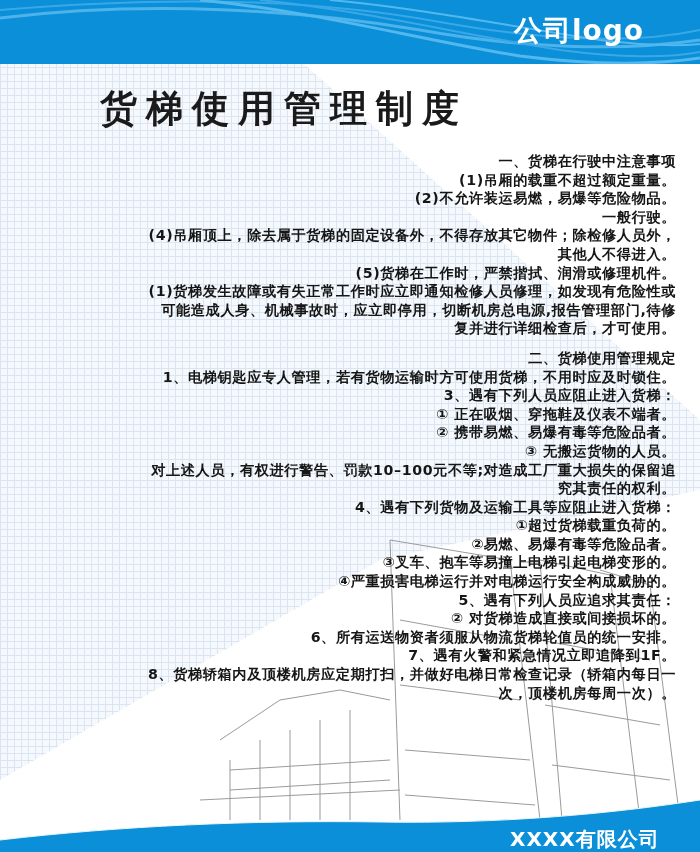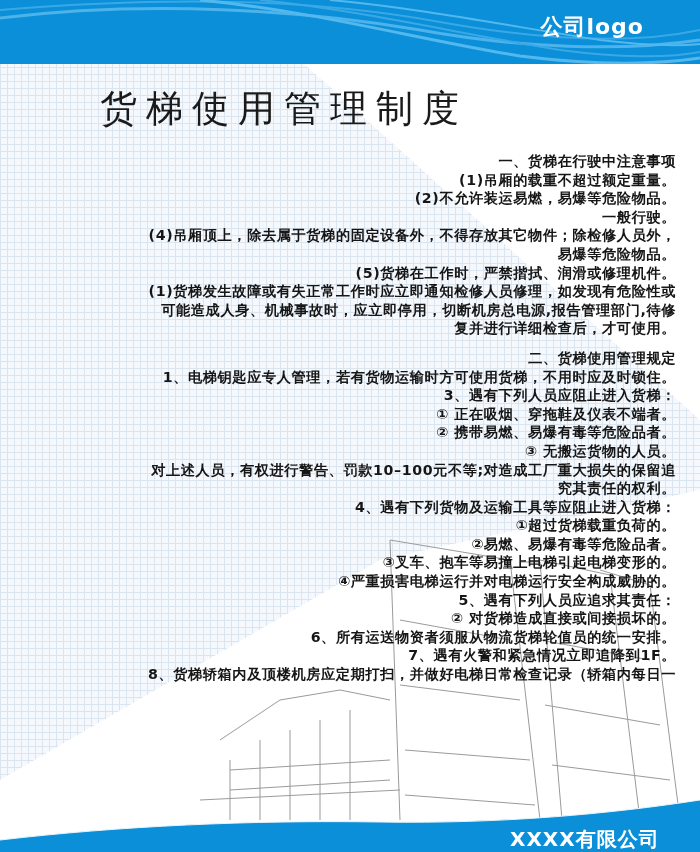--- a/index.html
+++ b/index.html
@@ -18,30 +18,30 @@
     background-size: 7px 7px;
     clip-path: polygon(0 0, 300px 0, 700px 360px, 700px 430px, 380px 500px, 0 720px);
     opacity: 0.9;
   }
 
   
   .header { position: absolute; left: 0; top: 0; width: 700px; height: 64px; overflow: hidden; }
   .header svg { position: absolute; left: 0; top: 0; }
   .logo {
     position: absolute; right: 56px; top: 12px;
-    font-family: "DejaVu Sans", sans-serif; font-weight: bold; font-size: 22px; color: #ffffff;
+    font-family: "DejaVu Sans", sans-serif; font-weight: bold; font-size: 28px; color: #ffffff;
     letter-spacing: 1px;
   }
 
   
   .building { position: absolute; left: 200px; top: 500px; width: 500px; height: 320px; }
 
   .title {
     position: absolute; left: 0; top: 84px; width: 568px; text-align: center;
-    font-family: "DejaVu Sans", sans-serif; font-weight: normal; font-size: 37px; letter-spacing: 9px;
+    font-family: "DejaVu Sans", sans-serif; font-weight: bold; font-size: 37px; letter-spacing: 9px;
     color: #1a1a1a;
   }
 
   .content {
     position: absolute; left: 36px; top: 152px; width: 640px;
     font-family: "DejaVu Sans", sans-serif; font-weight: bold; font-size: 14.2px; line-height: 18.6px;
     color: #161616;
   }
   .line { white-space: nowrap; letter-spacing: 0.6px; text-align: right; }
   .gap { height: 11px; }
@@ -100,21 +100,21 @@
   </div>
 
   <h1 class="title">货梯使用管理制度</h1>
 
   <div class="content">
     <div class="line">一、货梯在行驶中注意事项</div>
     <div class="line">(1)吊厢的载重不超过额定重量。</div>
     <div class="line">(2)不允许装运易燃，易爆等危险物品。</div>
     <div class="line">一般行驶。</div>
     <div class="line">(4)吊厢顶上，除去属于货梯的固定设备外，不得存放其它物件；除检修人员外，</div>
-    <div class="line">易爆等危险物品。</div>
+    <div class="line">其他人不得进入。</div>
     <div class="line">(5)货梯在工作时，严禁揩拭、润滑或修理机件。</div>
     <div class="line">(1)货梯发生故障或有失正常工作时应立即通知检修人员修理，如发现有危险性或</div>
     <div class="line">可能造成人身、机械事故时，应立即停用，切断机房总电源,报告管理部门,待修</div>
     <div class="line">复并进行详细检查后，才可使用。</div>
 
     <div class="gap"></div>
 
     <div class="line">二、货梯使用管理规定</div>
     <div class="line">1、电梯钥匙应专人管理，若有货物运输时方可使用货梯，不用时应及时锁住。</div>
     <div class="line">3、遇有下列人员应阻止进入货梯：</div>
@@ -126,20 +126,21 @@
     <div class="line">4、遇有下列货物及运输工具等应阻止进入货梯：</div>
     <div class="line">①超过货梯载重负荷的。</div>
     <div class="line">②易燃、易爆有毒等危险品者。</div>
     <div class="line">③叉车、抱车等易撞上电梯引起电梯变形的。</div>
     <div class="line">④严重损害电梯运行并对电梯运行安全构成威胁的。</div>
     <div class="line">5、遇有下列人员应追求其责任：</div>
     <div class="line">② 对货梯造成直接或间接损坏的。</div>
     <div class="line">6、所有运送物资者须服从物流货梯轮值员的统一安排。</div>
     <div class="line">7、遇有火警和紧急情况立即追降到1F。</div>
     <div class="line">8、货梯轿箱内及顶楼机房应定期打扫，并做好电梯日常检查记录（轿箱内每日一</div>
+    <div class="line">次，顶楼机房每周一次）。</div>
   </div>
 
   <div class="footer">
     <svg width="700" height="52" viewBox="0 0 700 52">
       <path d="M0,40 C120,26 250,20 380,22 C500,24 610,14 700,0 L700,52 L0,52 Z" fill="#0a8fd8"></path>
       <path d="M0,40 C120,26 250,20 380,22 C500,24 610,14 700,0" stroke="#e8f4fb" stroke-width="1" fill="none"></path>
     </svg>
   </div>
   <div class="company">XXXX有限公司</div>
 

